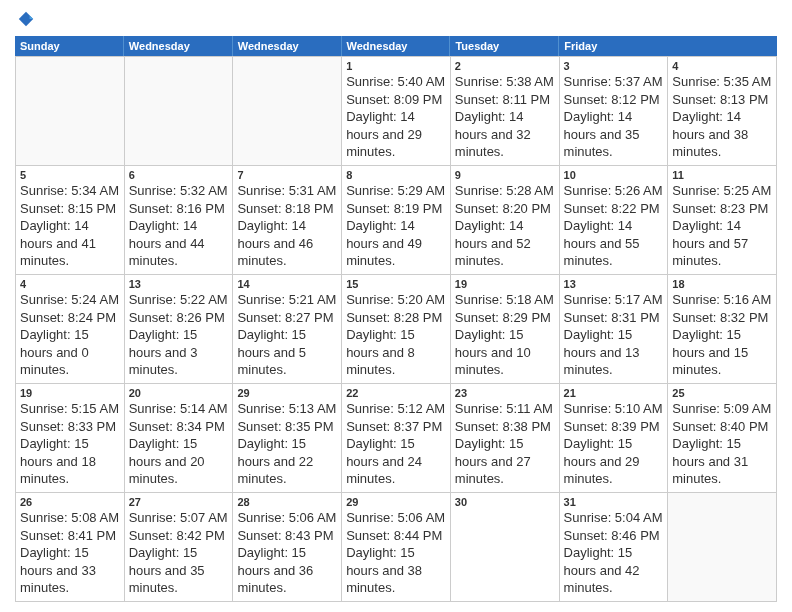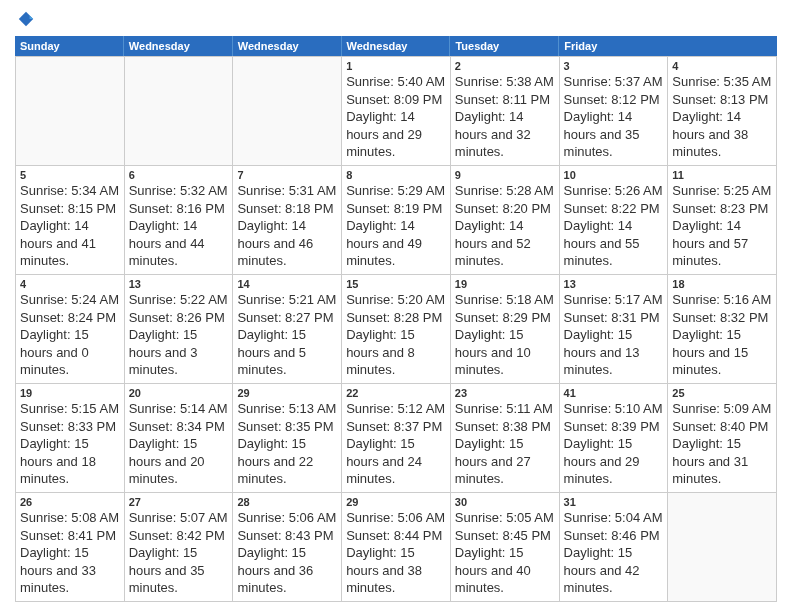--- a/index.html
+++ b/index.html
@@ -241,21 +241,21 @@
           </div>
           <div class="cal-cell">
             <span class="day-number">22</span>
             <div class="cell-text">Sunrise: 5:12 AM<br>Sunset: 8:37 PM<br>Daylight: 15 hours and 24 minutes.</div>
           </div>
           <div class="cal-cell">
             <span class="day-number">23</span>
             <div class="cell-text">Sunrise: 5:11 AM<br>Sunset: 8:38 PM<br>Daylight: 15 hours and 27 minutes.</div>
           </div>
           <div class="cal-cell">
-            <span class="day-number">41</span>
+            <span class="day-number">21</span>
             <div class="cell-text">Sunrise: 5:10 AM<br>Sunset: 8:39 PM<br>Daylight: 15 hours and 29 minutes.</div>
           </div>
           <div class="cal-cell">
             <span class="day-number">25</span>
             <div class="cell-text">Sunrise: 5:09 AM<br>Sunset: 8:40 PM<br>Daylight: 15 hours and 31 minutes.</div>
           </div>
         </div>
         <div class="cal-row">
           <div class="cal-cell">
             <span class="day-number">26</span>
@@ -268,21 +268,20 @@
           <div class="cal-cell">
             <span class="day-number">28</span>
             <div class="cell-text">Sunrise: 5:06 AM<br>Sunset: 8:43 PM<br>Daylight: 15 hours and 36 minutes.</div>
           </div>
           <div class="cal-cell">
             <span class="day-number">29</span>
             <div class="cell-text">Sunrise: 5:06 AM<br>Sunset: 8:44 PM<br>Daylight: 15 hours and 38 minutes.</div>
           </div>
           <div class="cal-cell">
             <span class="day-number">30</span>
-            <div class="cell-text">Sunrise: 5:05 AM<br>Sunset: 8:45 PM<br>Daylight: 15 hours and 40 minutes.</div>
           </div>
           <div class="cal-cell">
             <span class="day-number">31</span>
             <div class="cell-text">Sunrise: 5:04 AM<br>Sunset: 8:46 PM<br>Daylight: 15 hours and 42 minutes.</div>
           </div>
           <div class="cal-cell empty"></div>
         </div>
       </div>
   </div>
 </div>

